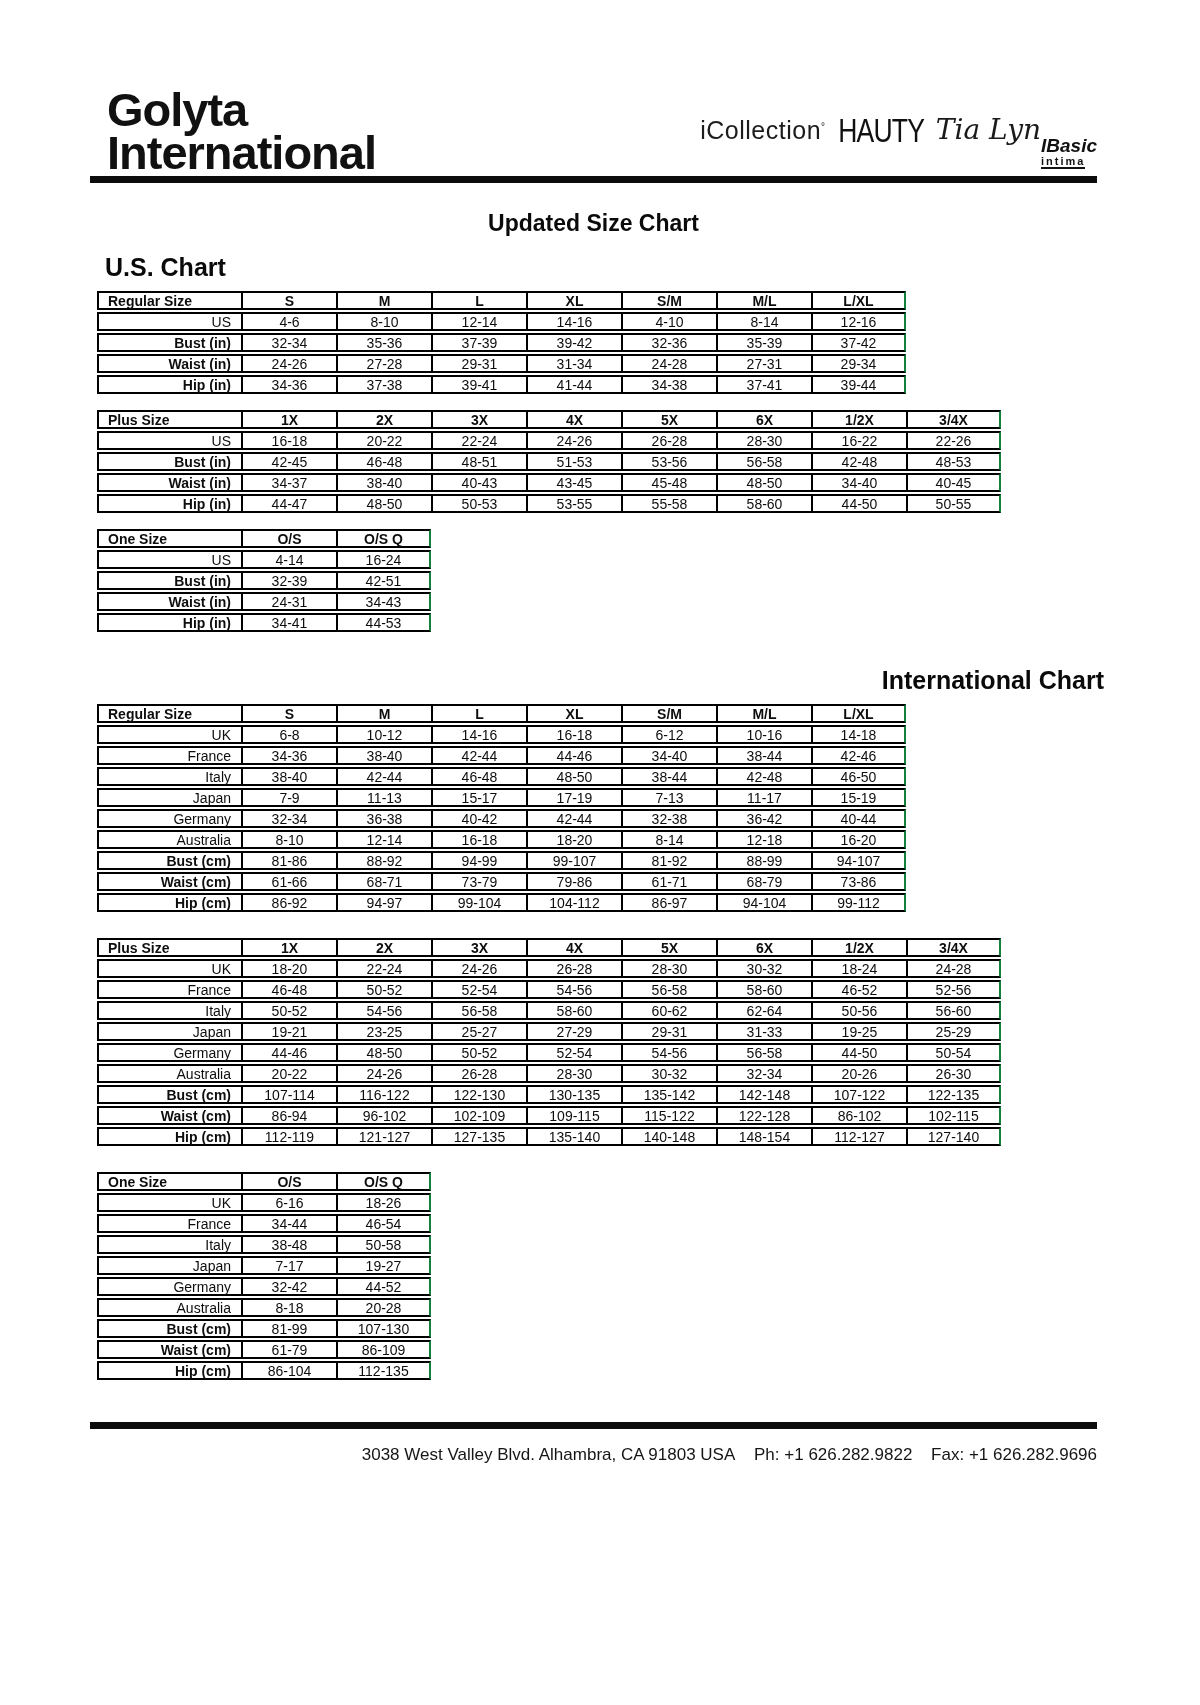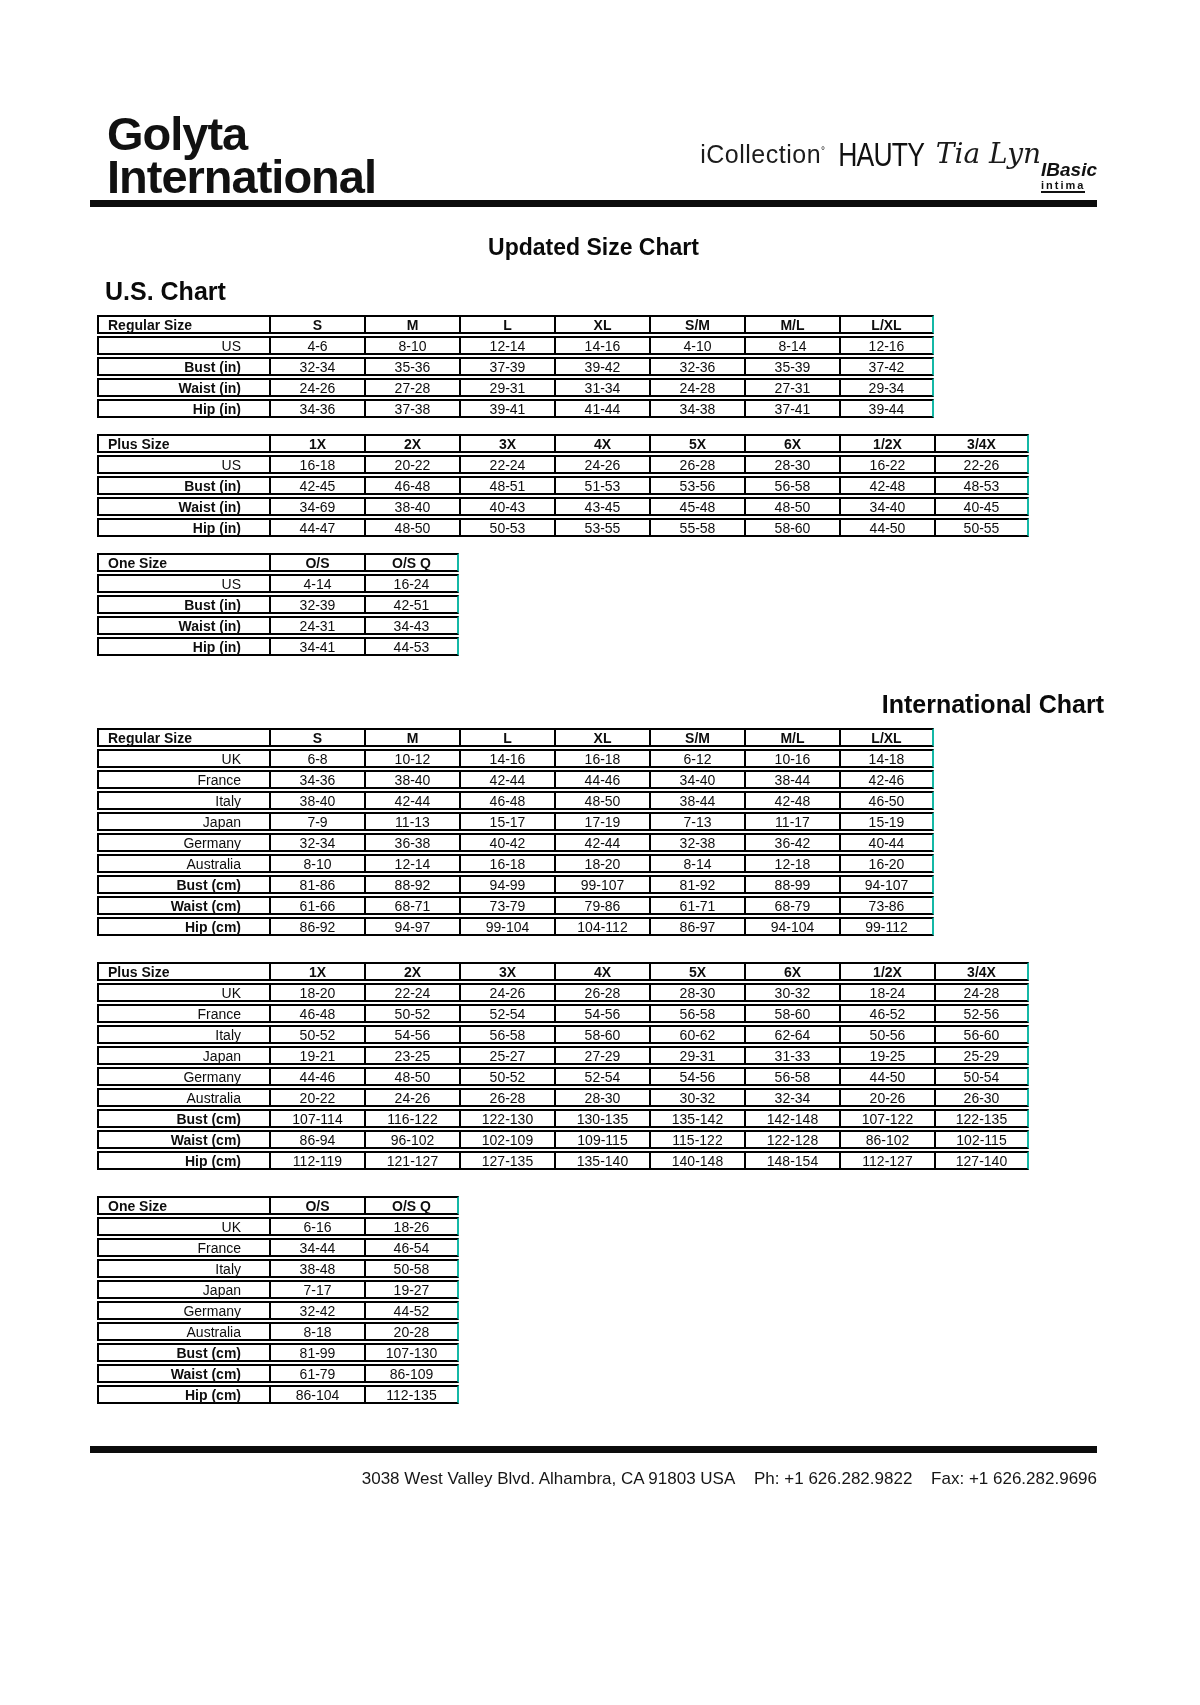--- a/index.html
+++ b/index.html
@@ -7,21 +7,21 @@
     width: 1200px; height: 1705px;
     background: #ffffff;
     color: #0d0d0d;
     font-family: "Liberation Sans", sans-serif;
     overflow: hidden;
   }
   .page { position: relative; width: 1200px; height: 1705px; box-sizing: border-box; padding: 0 73px 0 97px; }
   .content { width: 1007px; }
 
   
-  .hdr { display: flex; justify-content: space-between; align-items: flex-end; padding-top: 112px; width: 1007px; margin-left: -7px; }
+  .hdr { display: flex; justify-content: space-between; align-items: flex-end; padding-top: 88px; width: 1007px; margin-left: -7px; }
   .logo { font-weight: bold; font-size: 47px; line-height: 43px; letter-spacing: -1px; color: #111; padding-left: 17px; }
   .brands { display: flex; align-items: center; padding-bottom: 5px; }
   .brand-icollection { font-size: 25px; letter-spacing: 0.5px; color: #1c1c1c; }
   .brand-icollection sup { font-size: 10px; }
   .brand-hauty { display: inline-block; font-size: 34px; letter-spacing: -1px; transform: scaleX(0.78); transform-origin: bottom; font-weight: 500; color: #111; }
   .brand-tialyn { font-family: "DejaVu Serif", serif; font-style: italic; font-size: 28px; color: #1a1a1a; padding-bottom: 2px; }
   .brand-ibasic { display: flex; flex-direction: column; align-items: flex-start; font-weight: bold; line-height: 1; color: #111; margin-top: 44px; }
   .brand-ibasic .top { font-size: 19px; font-style: italic; letter-spacing: 0px; }
   .brand-ibasic .bottom { font-size: 11px; letter-spacing: 2px; margin-top: 1px; border-bottom: 2px solid #111; }
 
@@ -41,22 +41,22 @@
     box-sizing: border-box;
     width: 95px; height: 19px;
     border: 2px solid #000; border-right: none;
     font-size: 14px; line-height: 14px;
     padding: 0 3px;
     text-align: center;
     white-space: nowrap;
     color: #0d0d0d;
   }
   .size-table th { font-weight: bold; }
-  .size-table th:last-child, .size-table td:last-child { border-right: 2px solid #14b8a6; }
-  .size-table .lbl { width: 172px; text-align: right; padding-right: 28px; font-weight: normal; }
+  .size-table th:last-child, .size-table td:last-child { border-right: 2px solid #15803d; }
+  .size-table .lbl { width: 144px; text-align: right; padding-right: 10px; font-weight: normal; }
   .size-table th.lbl { text-align: left; padding-left: 9px; font-weight: bold; }
   .size-table .b { font-weight: bold; text-align: right; }
 
   .footer-text { width: 1007px; margin: 16px 0 0 -7px; text-align: right; font-size: 17px; color: #161616; }
   .footer-text .sep { display: inline-block; width: 14px; }
 </style>
 </head>
 <body>
 
 <div class="page">
@@ -173,21 +173,21 @@
               <td>46-48</td>
               <td>48-51</td>
               <td>51-53</td>
               <td>53-56</td>
               <td>56-58</td>
               <td>42-48</td>
               <td>48-53</td>
             </tr>
             <tr>
               <td class="lbl b">Waist (in)</td>
-              <td>34-69</td>
+              <td>34-37</td>
               <td>38-40</td>
               <td>40-43</td>
               <td>43-45</td>
               <td>45-48</td>
               <td>48-50</td>
               <td>34-40</td>
               <td>40-45</td>
             </tr>
             <tr>
               <td class="lbl b">Hip (in)</td>

